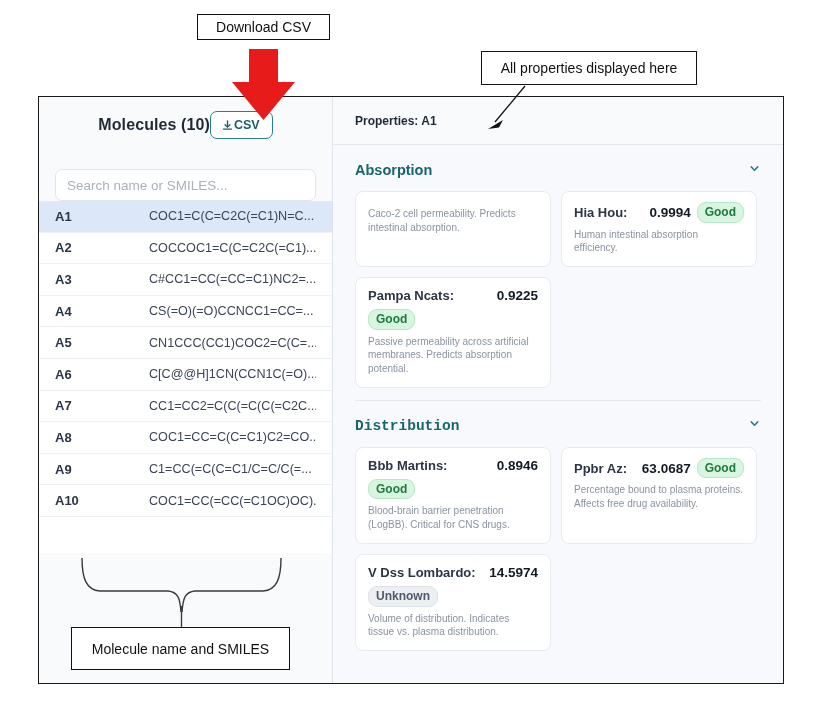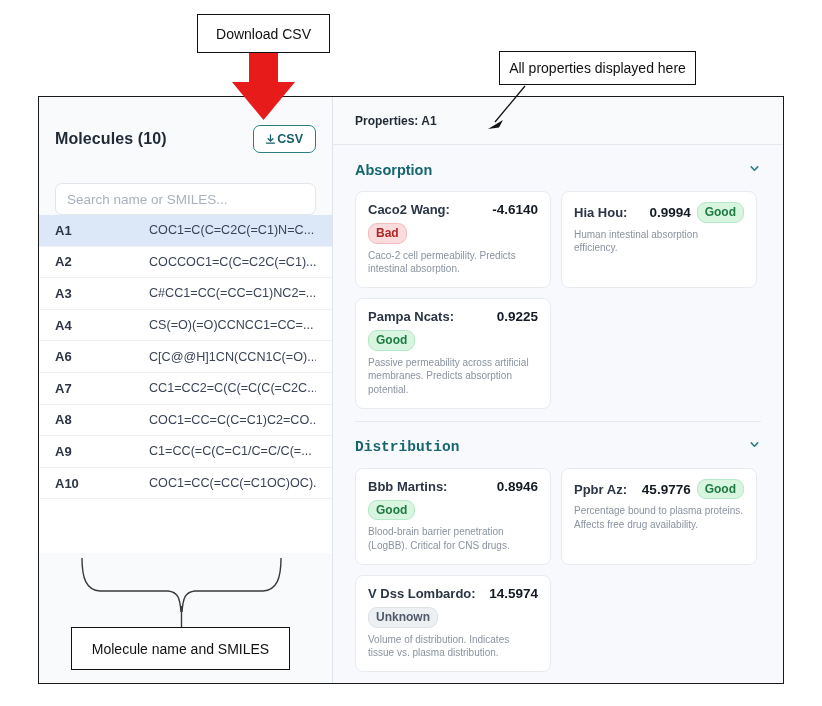--- a/index.html
+++ b/index.html
@@ -36,22 +36,21 @@
     display: flex;
     flex-direction: column;
     position: relative;
   }
   .left-head {
     padding: 14px 16px 10px 16px;
   }
   .left-head-row {
     display: flex;
     align-items: center;
-    justify-content: space-between;
-    margin-top: 14px;
+    justify-content: center;
   }
   .mol-title {
     font-size: 16px;
     font-weight: bold;
     color: #1f2a37;
     letter-spacing: .1px;
   }
   .csv-btn {
     display: inline-flex;
     align-items: center;
@@ -196,22 +195,22 @@
     border: 1.4px solid #111111;
     background: #ffffff;
     color: #111111;
     font-size: 14px;
     display: flex;
     align-items: center;
     justify-content: center;
     box-sizing: border-box;
     z-index: 40;
   }
-  #anno-csv { left: 197px; top: 14px; width: 133px; height: 39px; }
-  #anno-props { left: 499px; top: 51px; width: 197px; height: 34px; }
+  #anno-csv { left: 197px; top: 14px; width: 133px; height: 26px; }
+  #anno-props { left: 481px; top: 51px; width: 216px; height: 34px; }
   #anno-smiles { left: 71px; top: 627px; width: 219px; height: 43px; }
   .anno-svg { position: absolute; left: 0; top: 0; z-index: 35; pointer-events: none; }
 </style>
 </head>
 <body>
 
 <div id="root">
 
   <div class="app-frame">
 
@@ -249,20 +248,24 @@
           </div>
           <div class="row">
             <div class="cell-name">A3</div>
             <div class="cell-smiles">C#CC1=CC(=CC=C1)NC2=...</div>
           </div>
           <div class="row">
             <div class="cell-name">A4</div>
             <div class="cell-smiles">CS(=O)(=O)CCNCC1=CC=...</div>
           </div>
           <div class="row">
+            <div class="cell-name">A5</div>
+            <div class="cell-smiles">CN1CCC(CC1)COC2=C(C=...</div>
+          </div>
+          <div class="row">
             <div class="cell-name">A6</div>
             <div class="cell-smiles">C[C@@H]1CN(CCN1C(=O)...</div>
           </div>
           <div class="row">
             <div class="cell-name">A7</div>
             <div class="cell-smiles">CC1=CC2=C(C(=C(C(=C2C...</div>
           </div>
           <div class="row">
             <div class="cell-name">A8</div>
             <div class="cell-smiles">COC1=CC=C(C=C1)C2=CO...</div>
@@ -285,25 +288,20 @@
       </div>
       <div class="props-body" id="properties-sections">
           <div class="section-head">
             <div class="section-title">Absorption</div>
             <span class="chev"><svg width="13" height="13" viewBox="0 0 16 16" fill="none" stroke="#2a7f84" stroke-width="1.9" stroke-linecap="round" stroke-linejoin="round">
                 <path d="M4 6 L8 10.2 L12 6"></path>
               </svg></span>
           </div>
           <div class="cards">
             <div class="card">
-              <div class="card-top">
-                <span class="card-label">Caco2 Wang:</span>
-                <span class="card-value">-4.6140</span>
-                <span class="badge bad">Bad</span>
-              </div>
               <div class="card-desc">Caco-2 cell permeability. Predicts intestinal absorption.</div>
             </div>
             <div class="card">
               <div class="card-top">
                 <span class="card-label">Hia Hou:</span>
                 <span class="card-value">0.9994</span>
                 <span class="badge good">Good</span>
               </div>
               <div class="card-desc">Human intestinal absorption efficiency.</div>
             </div>
@@ -327,21 +325,21 @@
               <div class="card-top">
                 <span class="card-label">Bbb Martins:</span>
                 <span class="card-value">0.8946</span>
                 <span class="badge good">Good</span>
               </div>
               <div class="card-desc">Blood-brain barrier penetration (LogBB). Critical for CNS drugs.</div>
             </div>
             <div class="card">
               <div class="card-top">
                 <span class="card-label">Ppbr Az:</span>
-                <span class="card-value">45.9776</span>
+                <span class="card-value">63.0687</span>
                 <span class="badge good">Good</span>
               </div>
               <div class="card-desc">Percentage bound to plasma proteins. Affects free drug availability.</div>
             </div>
             <div class="card">
               <div class="card-top">
                 <span class="card-label">V Dss Lombardo:</span>
                 <span class="card-value">14.5974</span>
                 <span class="badge unknown">Unknown</span>
               </div>

